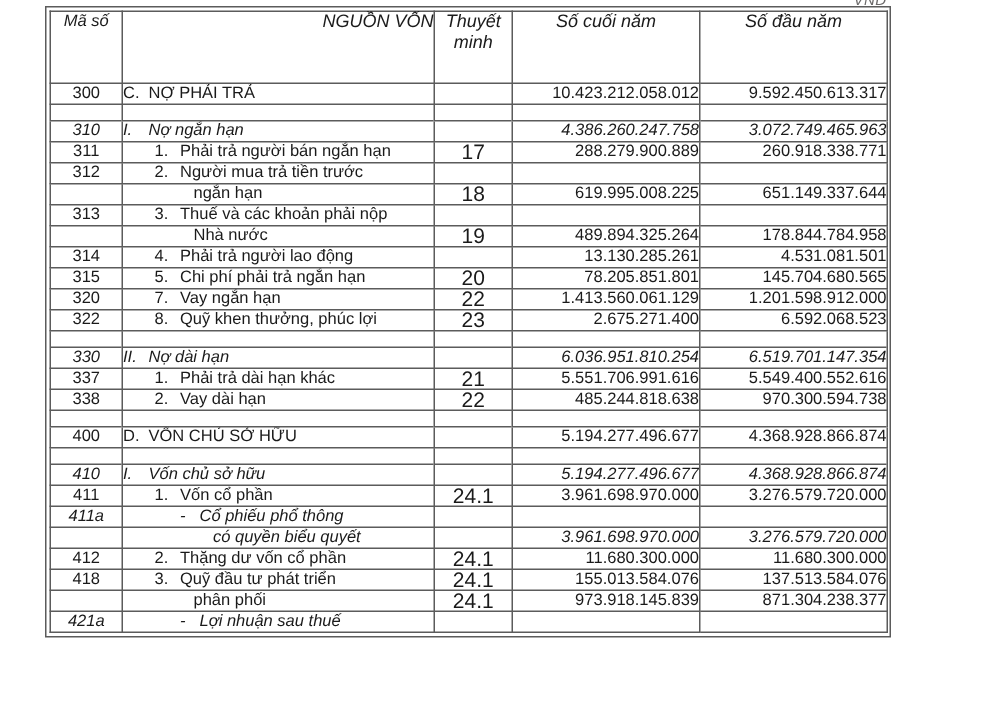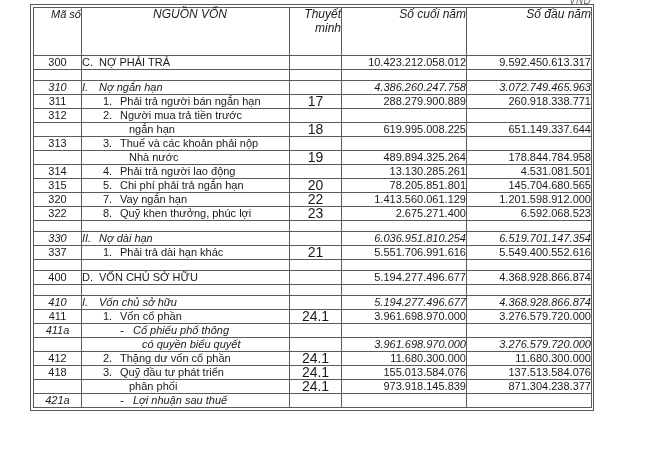--- a/index.html
+++ b/index.html
@@ -75,21 +75,21 @@
   thead th {
     height: 47px;
     font-style: italic;
     font-size: 12px;
     text-align: center;
     vertical-align: middle;
     padding: 0 4px;
     line-height: 1.15;
   }
   thead th.h-ma    { font-size: 11px; }
-  thead th.h-nguon { text-align: center; padding-left: 9px; font-size: 12px; margin-top: 12px; }
+  thead th.h-nguon { text-align: right; padding-left: 9px; font-size: 12px; margin-top: 12px; }
 
   
   tbody td {
     height: 13px;
     line-height: 13px;
     white-space: nowrap;
     overflow: hidden;
   }
   td.ma {
     text-align: center;
@@ -125,21 +125,21 @@
 
   .bold   { font-weight: bold; }
   .ital   { font-style: italic; }
   .bi     { font-weight: bold; font-style: italic; }
 
   
   tr.spacer td { height: 10px; border-left-color:#5b5b5b; border-right-color:#5b5b5b; border-top:0; border-bottom:0;}
 
   
   tbody td { border-top: 0; border-bottom: 0; }
-  thead th { border-top: 1px solid #5b5b5b; border-bottom: 1px solid #5b5b5b; text-align: right; }
+  thead th { border-top: 1px solid #5b5b5b; border-bottom: 1px solid #5b5b5b; }
   tbody tr:first-child td { border-top: 0; }
 
   
   tr.clipped td { height: 9px; }
 </style>
 </head>
 <body>
 
 <div class="page">
 
@@ -265,20 +265,27 @@
             <td class="num bi">6.036.951.810.254</td>
             <td class="num bi">6.519.701.147.354</td>
           </tr>
           <tr>
             <td class="ma ">337</td>
             <td class="nguon  lv-num"><span class="lbl-idx">1.</span><span>Phải trả dài hạn khác</span></td>
             <td class="tm">21</td>
             <td class="num ">5.551.706.991.616</td>
             <td class="num ">5.549.400.552.616</td>
           </tr>
+          <tr>
+            <td class="ma ">338</td>
+            <td class="nguon  lv-num"><span class="lbl-idx">2.</span><span>Vay dài hạn</span></td>
+            <td class="tm">22</td>
+            <td class="num ">485.244.818.638</td>
+            <td class="num ">970.300.594.738</td>
+          </tr>
           <tr class="spacer">
             <td></td>
             <td></td>
             <td></td>
             <td></td>
             <td></td>
           </tr>
           <tr>
             <td class="ma bold">400</td>
             <td class="nguon bold lv-letter"><span class="lbl-idx">D.</span><span>VỐN CHỦ SỞ HỮU</span></td>

